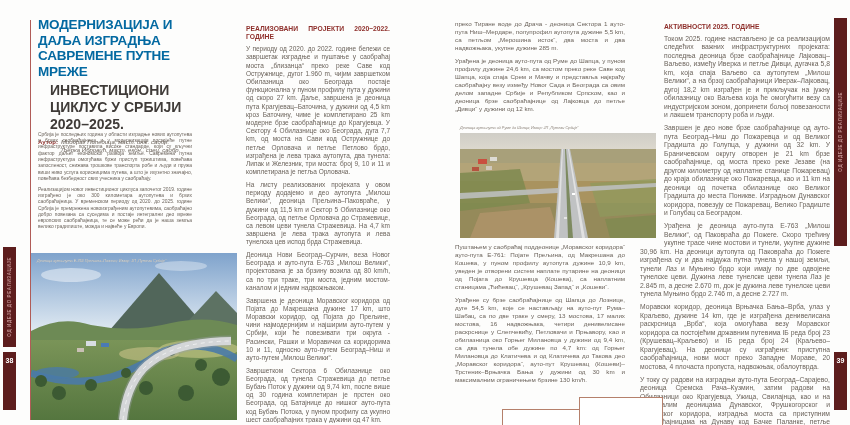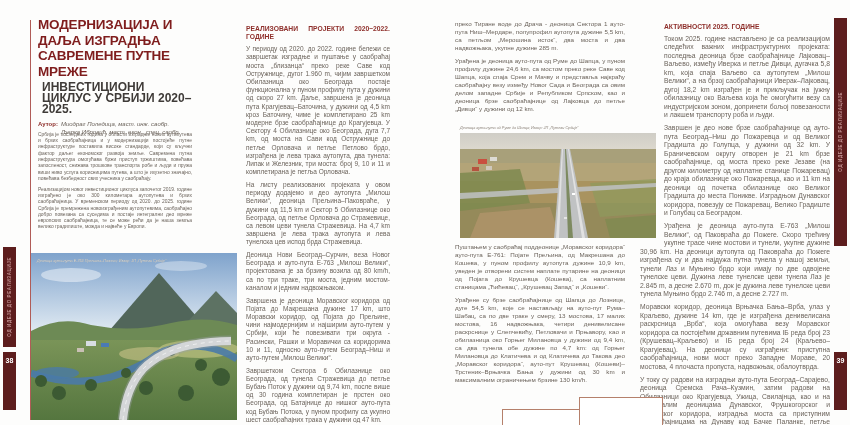--- a/index.html
+++ b/index.html
@@ -11,22 +11,22 @@
   .vband.right{left:834px;top:18px;height:228px;}
   .vtext{writing-mode:vertical-rl;transform:rotate(180deg);font-size:4.5px;letter-spacing:.6px;
          color:#c08f8f;white-space:nowrap;font-weight:bold;}
   .pnum{position:absolute;width:13px;height:58px;background:#5d1d1d;color:#ffffff;
         font-size:7px;font-weight:bold;text-align:center;padding-top:5px;box-sizing:border-box;}
   .pnum.left{left:3px;top:352px;}
   .pnum.right{left:834px;top:352px;}
   .rule{position:absolute;left:30px;top:20px;width:1px;height:400px;background:#a2403a;opacity:.85;}
   
   .titleblock{position:absolute;left:38px;top:17px;width:158px;}
-  .titleblock h1{margin:0;font-size:13.5px;line-height:15.5px;font-weight:bold;color:#7f1d1d;letter-spacing:-.2px;}
-  .titleblock h2{margin:3px 4px 0;font-size:12px;line-height:11px;font-weight:bold;color:#3f3b38;}
+  .titleblock h1{margin:0;font-size:13.5px;line-height:15.5px;font-weight:bold;color:#0369a1;letter-spacing:-.2px;}
+  .titleblock h2{margin:3px 12px 0;font-size:14px;line-height:17px;font-weight:bold;color:#3f3b38;}
   .author{margin-top:6px;display:flex;font-size:6px;line-height:7.5px;}
   .alabel{font-weight:bold;color:#8e2f2b;margin-right:3px;}
   .anames{font-style:italic;color:#6b635b;}
   
   .scalebox{position:absolute;}
   .scalebox .inner{transform:scale(.5);transform-origin:0 0;text-align:justify;
                    color:#6b635b;}
   .inner p{margin:0 0 9px;}
   .inner h3{margin:0 0 7px;color:#8e2f2b;}
   .introcol .inner{width:308px;font-size:9.8px;line-height:12.6px;}

